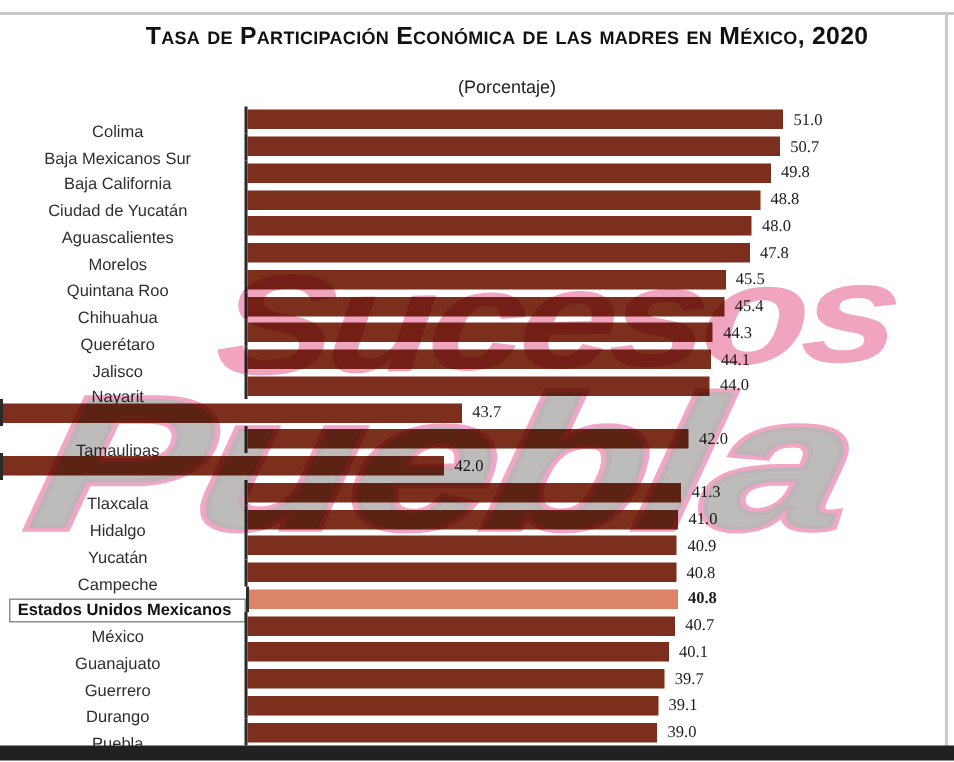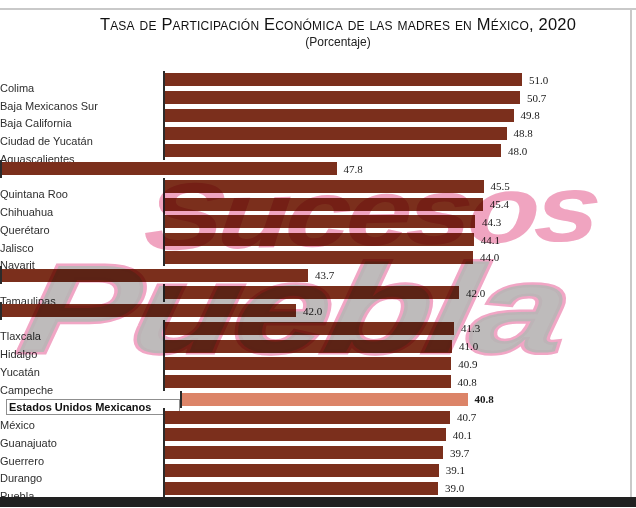--- a/index.html
+++ b/index.html
@@ -11,34 +11,34 @@
   body{
     width:636px;height:508px;background:#ffffff;position:relative;
     font-family:"Liberation Sans",sans-serif;overflow:hidden;
   }
   .top-edge{position:absolute;top:8px;left:0;width:636px;height:2px;background:var(--edge);}
   .right-edge{position:absolute;top:8px;right:4px;width:2px;height:490px;background:var(--edge);}
   .bottom-band{position:absolute;bottom:1px;left:0;width:636px;height:10px;background:var(--band);}
 
   .title-block{position:absolute;top:14px;left:48px;width:580px;text-align:center;}
   .chart-title{
-    font-size:16.5px;font-weight:normal;color:#111;
+    font-size:16.5px;font-weight:bold;color:#111;
     font-variant:small-caps;letter-spacing:.2px;line-height:1.25;
   }
-  .chart-subtitle{font-size:12px;color:#222;margin-top:0;}
+  .chart-subtitle{font-size:12px;color:#222;margin-top:16px;}
 
   .rows{position:absolute;top:71px;left:0;width:636px;}
   .row{display:flex;align-items:center;height:17.75px;}
   .cat{
-    width:163px;box-sizing:border-box;padding-right:6px;text-align:left;
+    width:163px;box-sizing:border-box;padding-right:6px;text-align:center;
     font-size:11px;color:#2e2e2e;white-space:nowrap;margin-top:16px;
   }
   .cat.hl{
     font-weight:bold;color:#111;border:1px solid #8f8f8f;background:#fff;
-    margin-left:6px;width:174px;padding:1px 6px 1px 2px;
+    margin-left:6px;width:158px;padding:1px 6px 1px 2px;
   }
   .barwrap{flex:1;display:flex;align-items:center;border-left:2px solid var(--axis);height:100%;font-family:Liberation Serif, serif;}
   .bar{height:13px;background:var(--bar);}
   .bar.hlbar{background:var(--hlbar);}
   .val{font-size:11px;color:#1a1a1a;margin-left:7px;white-space:nowrap;}
   .val.hl{font-weight:bold;}
 
   .wm{position:absolute;top:0;left:0;pointer-events:none;mix-blend-mode:multiply;}
   .wm-sucesos{
     font-family:"Liberation Sans",sans-serif;font-size:95px;font-weight:bold;font-style:italic;
@@ -91,20 +91,21 @@
       </div>
     </div>
     <div class="row">
       <div class="cat">Aguascalientes</div>
       <div class="barwrap">
         <div class="bar" style="width: 336px;"></div>
         <div class="val">48.0</div>
       </div>
     </div>
     <div class="row">
+      <div class="cat">Morelos</div>
       <div class="barwrap">
         <div class="bar" style="width: 334.6px;"></div>
         <div class="val">47.8</div>
       </div>
     </div>
     <div class="row">
       <div class="cat">Quintana Roo</div>
       <div class="barwrap">
         <div class="bar" style="width: 318.5px;"></div>
         <div class="val">45.5</div>

